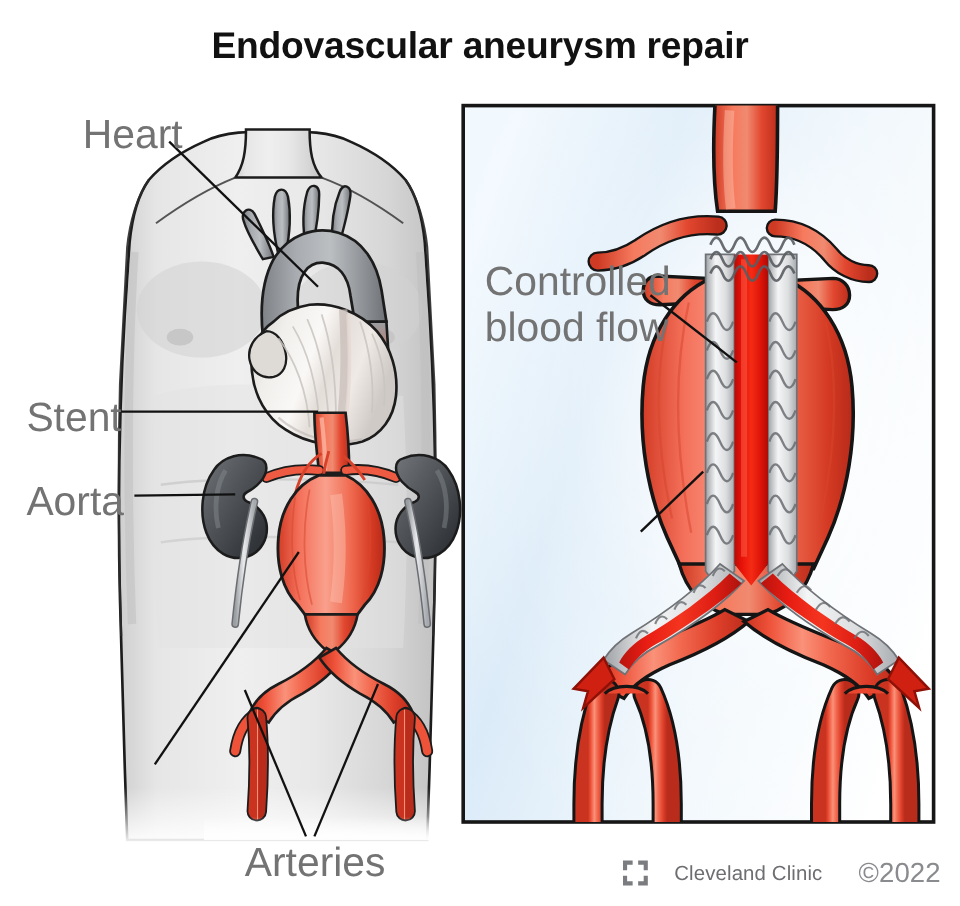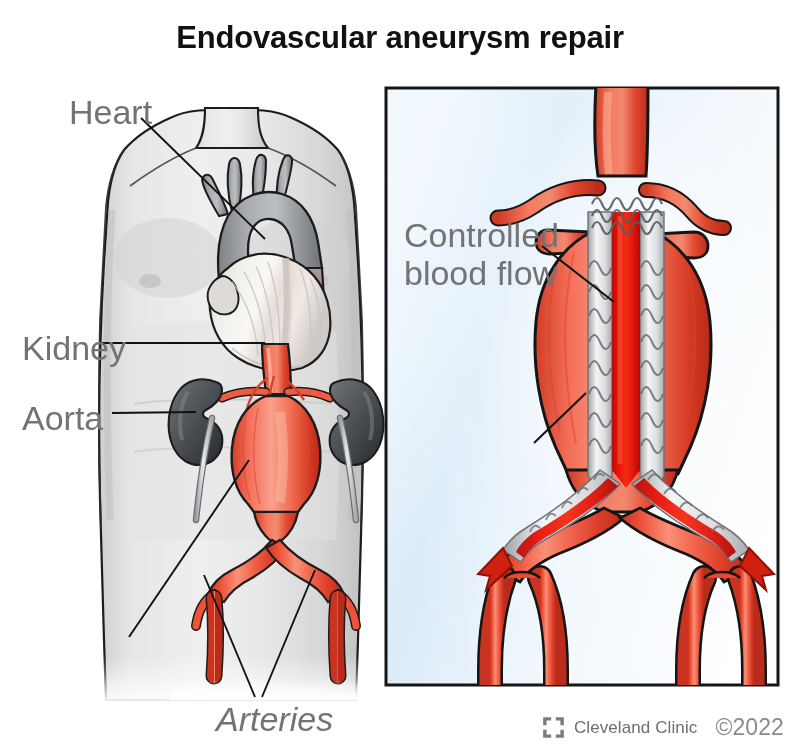--- a/index.html
+++ b/index.html
@@ -43,31 +43,31 @@
     font-weight: 400;
     color: #737373;
     white-space: pre;
     line-height: 1.12;
   }
   .callout-label.two-line { white-space: pre-line; }
   #label-heart      { left: 69px;  top: 93px; }
   #label-aorta      { left: 22px;  top: 329px; }
   #label-kidney     { left: 22px;  top: 399px; }
   #label-aneurysm   { left: 60px;  top: 641px; text-align: center; }
-  #label-arteries   { left: 216px; top: 700px; font-style: italic; }
+  #label-arteries   { left: 204px; top: 700px; }
   #label-flow       { left: 404px; top: 200px; margin-top: 16px; }
   #label-stent      { left: 403px; top: 437px; }
 
   #footer {
     position: absolute;
     right: 16px;
     bottom: 14px;
     display: flex;
     align-items: center;
-    gap: 9px;
+    gap: 21px;
   }
   #cc-logo {
     width: 23px;
     height: 23px;
     display: block;
   }
   #cc-name {
     font-size: 17px;
     color: #6d6e71;
     letter-spacing: 0.1px;
@@ -522,21 +522,21 @@
 
       <g stroke="#111111" stroke-width="2" fill="none">
         <line x1="542" y1="246" x2="614" y2="302"></line>
         <line x1="534" y1="443" x2="586" y2="393"></line>
       </g>
     </g>
   </svg>
 
   <div class="callout-label" id="label-heart">Heart</div>
 
-  <div class="callout-label" id="label-aorta">Kidney</div>
+  <div class="callout-label" id="label-aorta">Stent</div>
 
   <div class="callout-label" id="label-kidney">Aorta</div>
 
 
   <div class="callout-label" id="label-arteries">Arteries</div>
 
   <div class="callout-label two-line" id="label-flow">Controlled
 blood flow</div>
 
 

